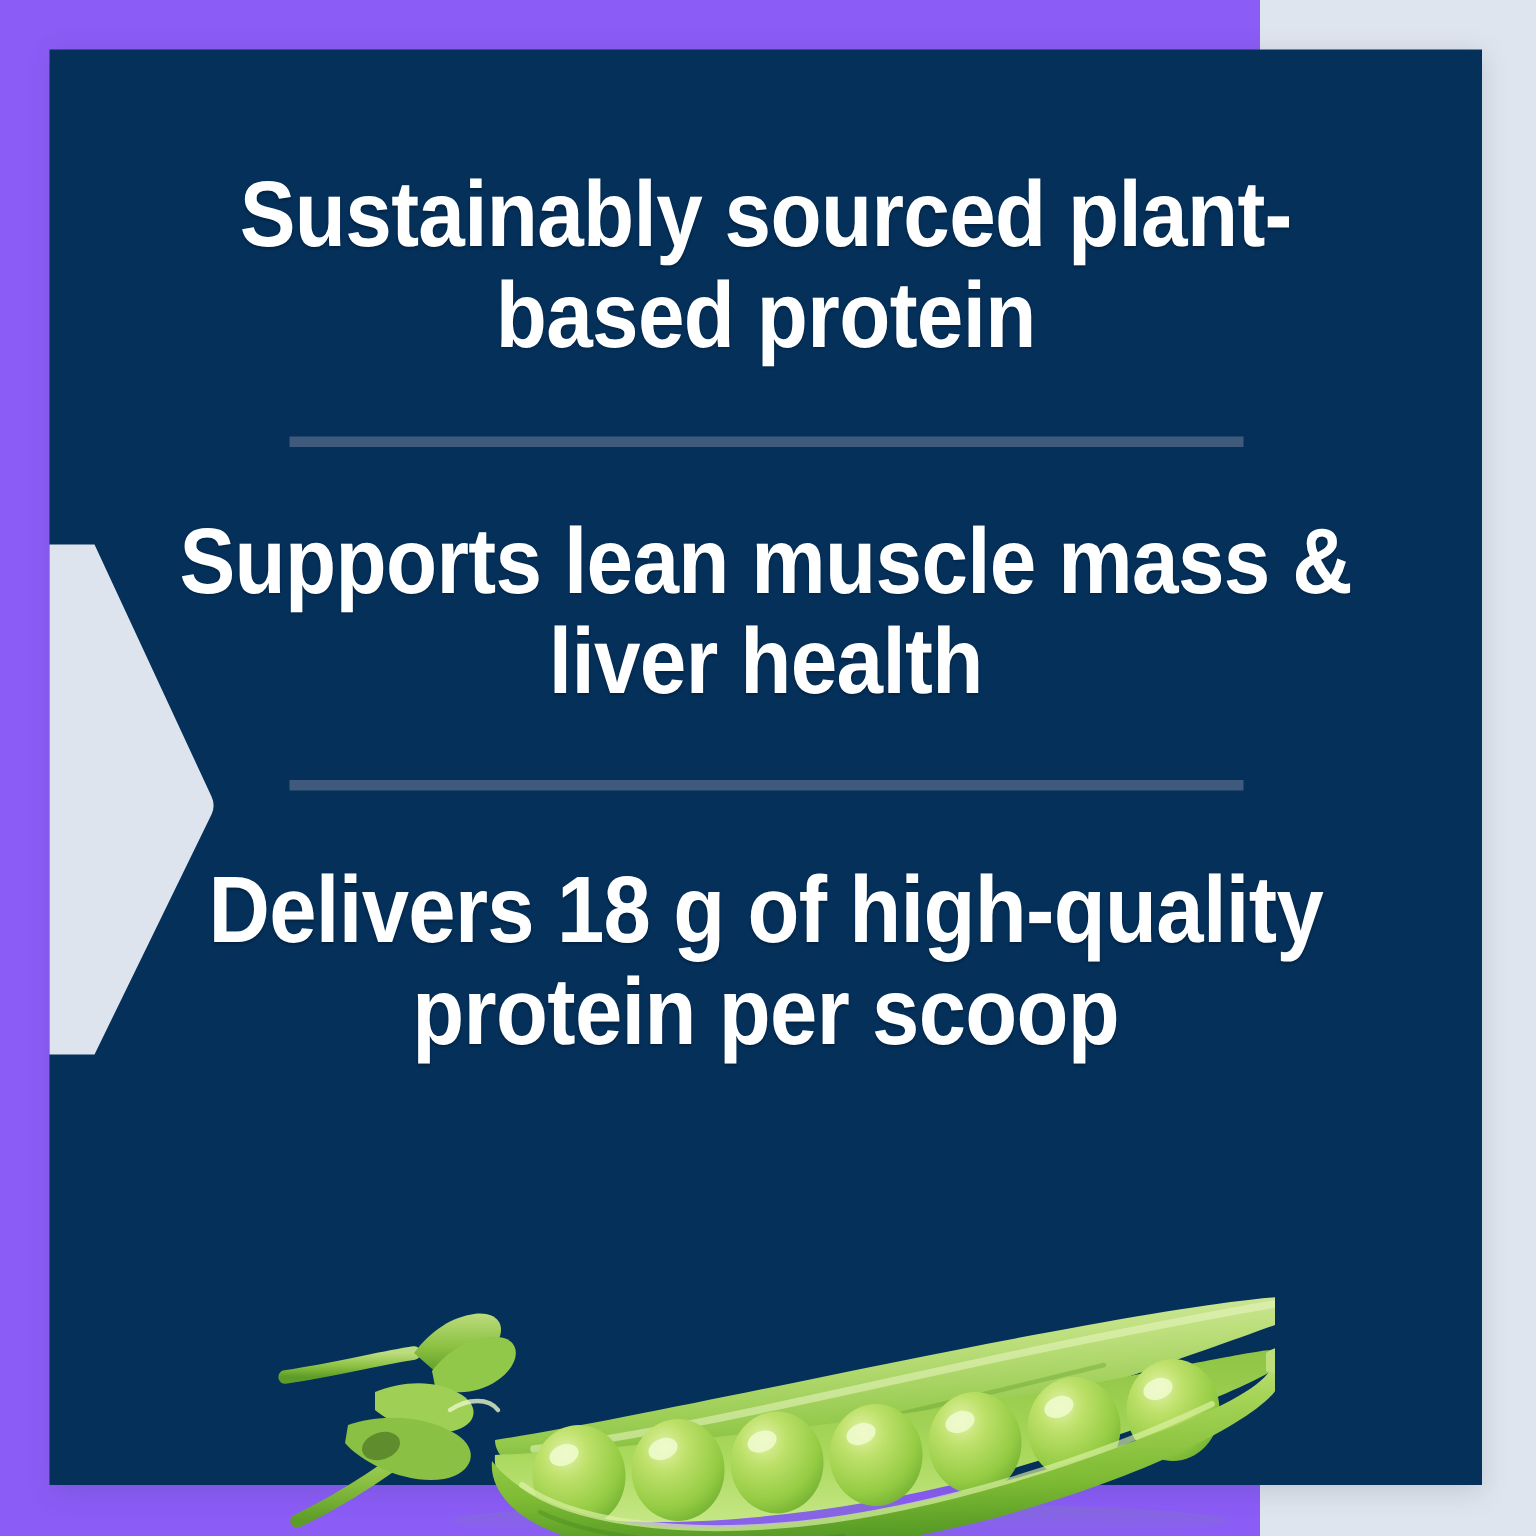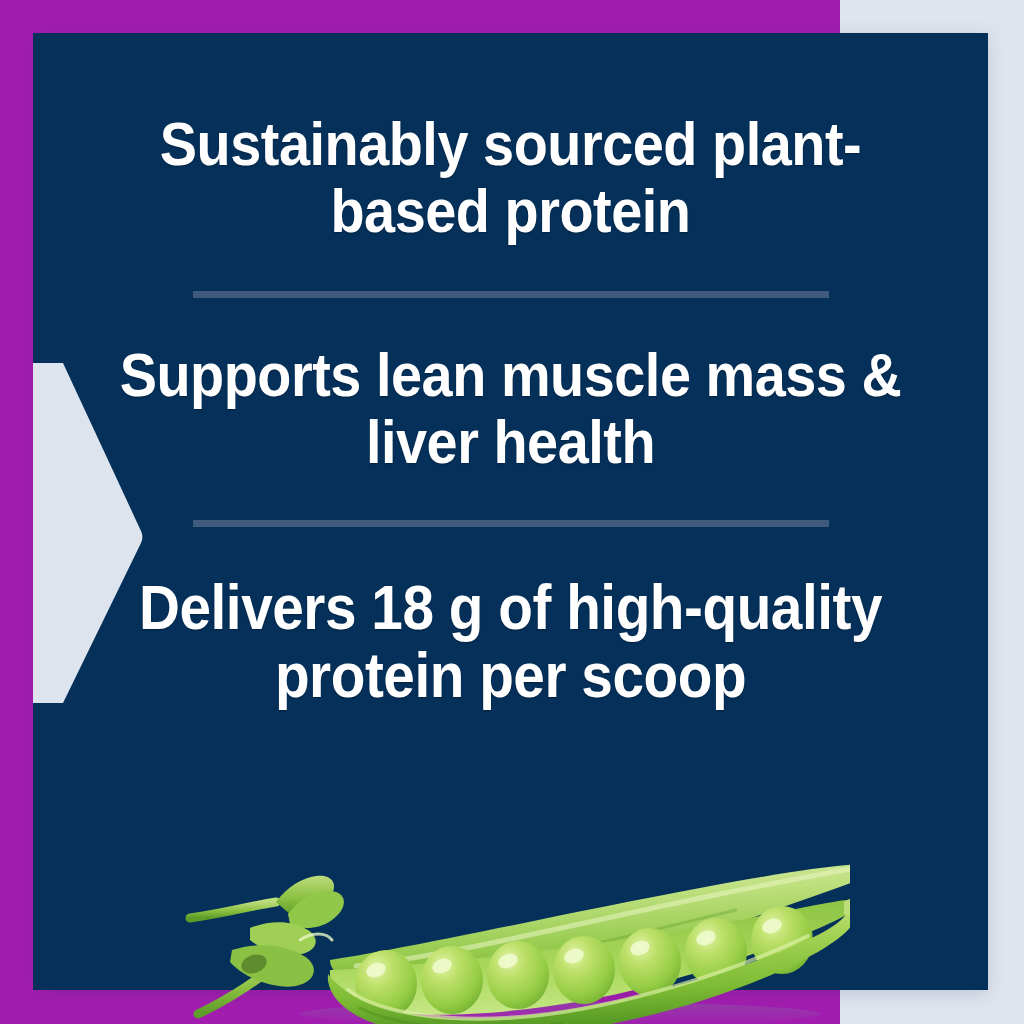--- a/index.html
+++ b/index.html
@@ -7,21 +7,21 @@
   html, body {
     width:1024px; height:1024px;
     font-family:"Liberation Sans", sans-serif;
     background:#dfe5ee;
     overflow:hidden;
   }
 
   #stage {
     position:relative;
     width:840px; height:1024px;
-    background:#a21caf;
+    background:#8b5cf6;
   }
 
   
   .panel-shadow {
     position:absolute;
     left:36px; top:36px;
     width:952px; height:958px;
     background:rgba(30,50,85,0.16);
     filter:blur(9px);
     border-radius:2px;

